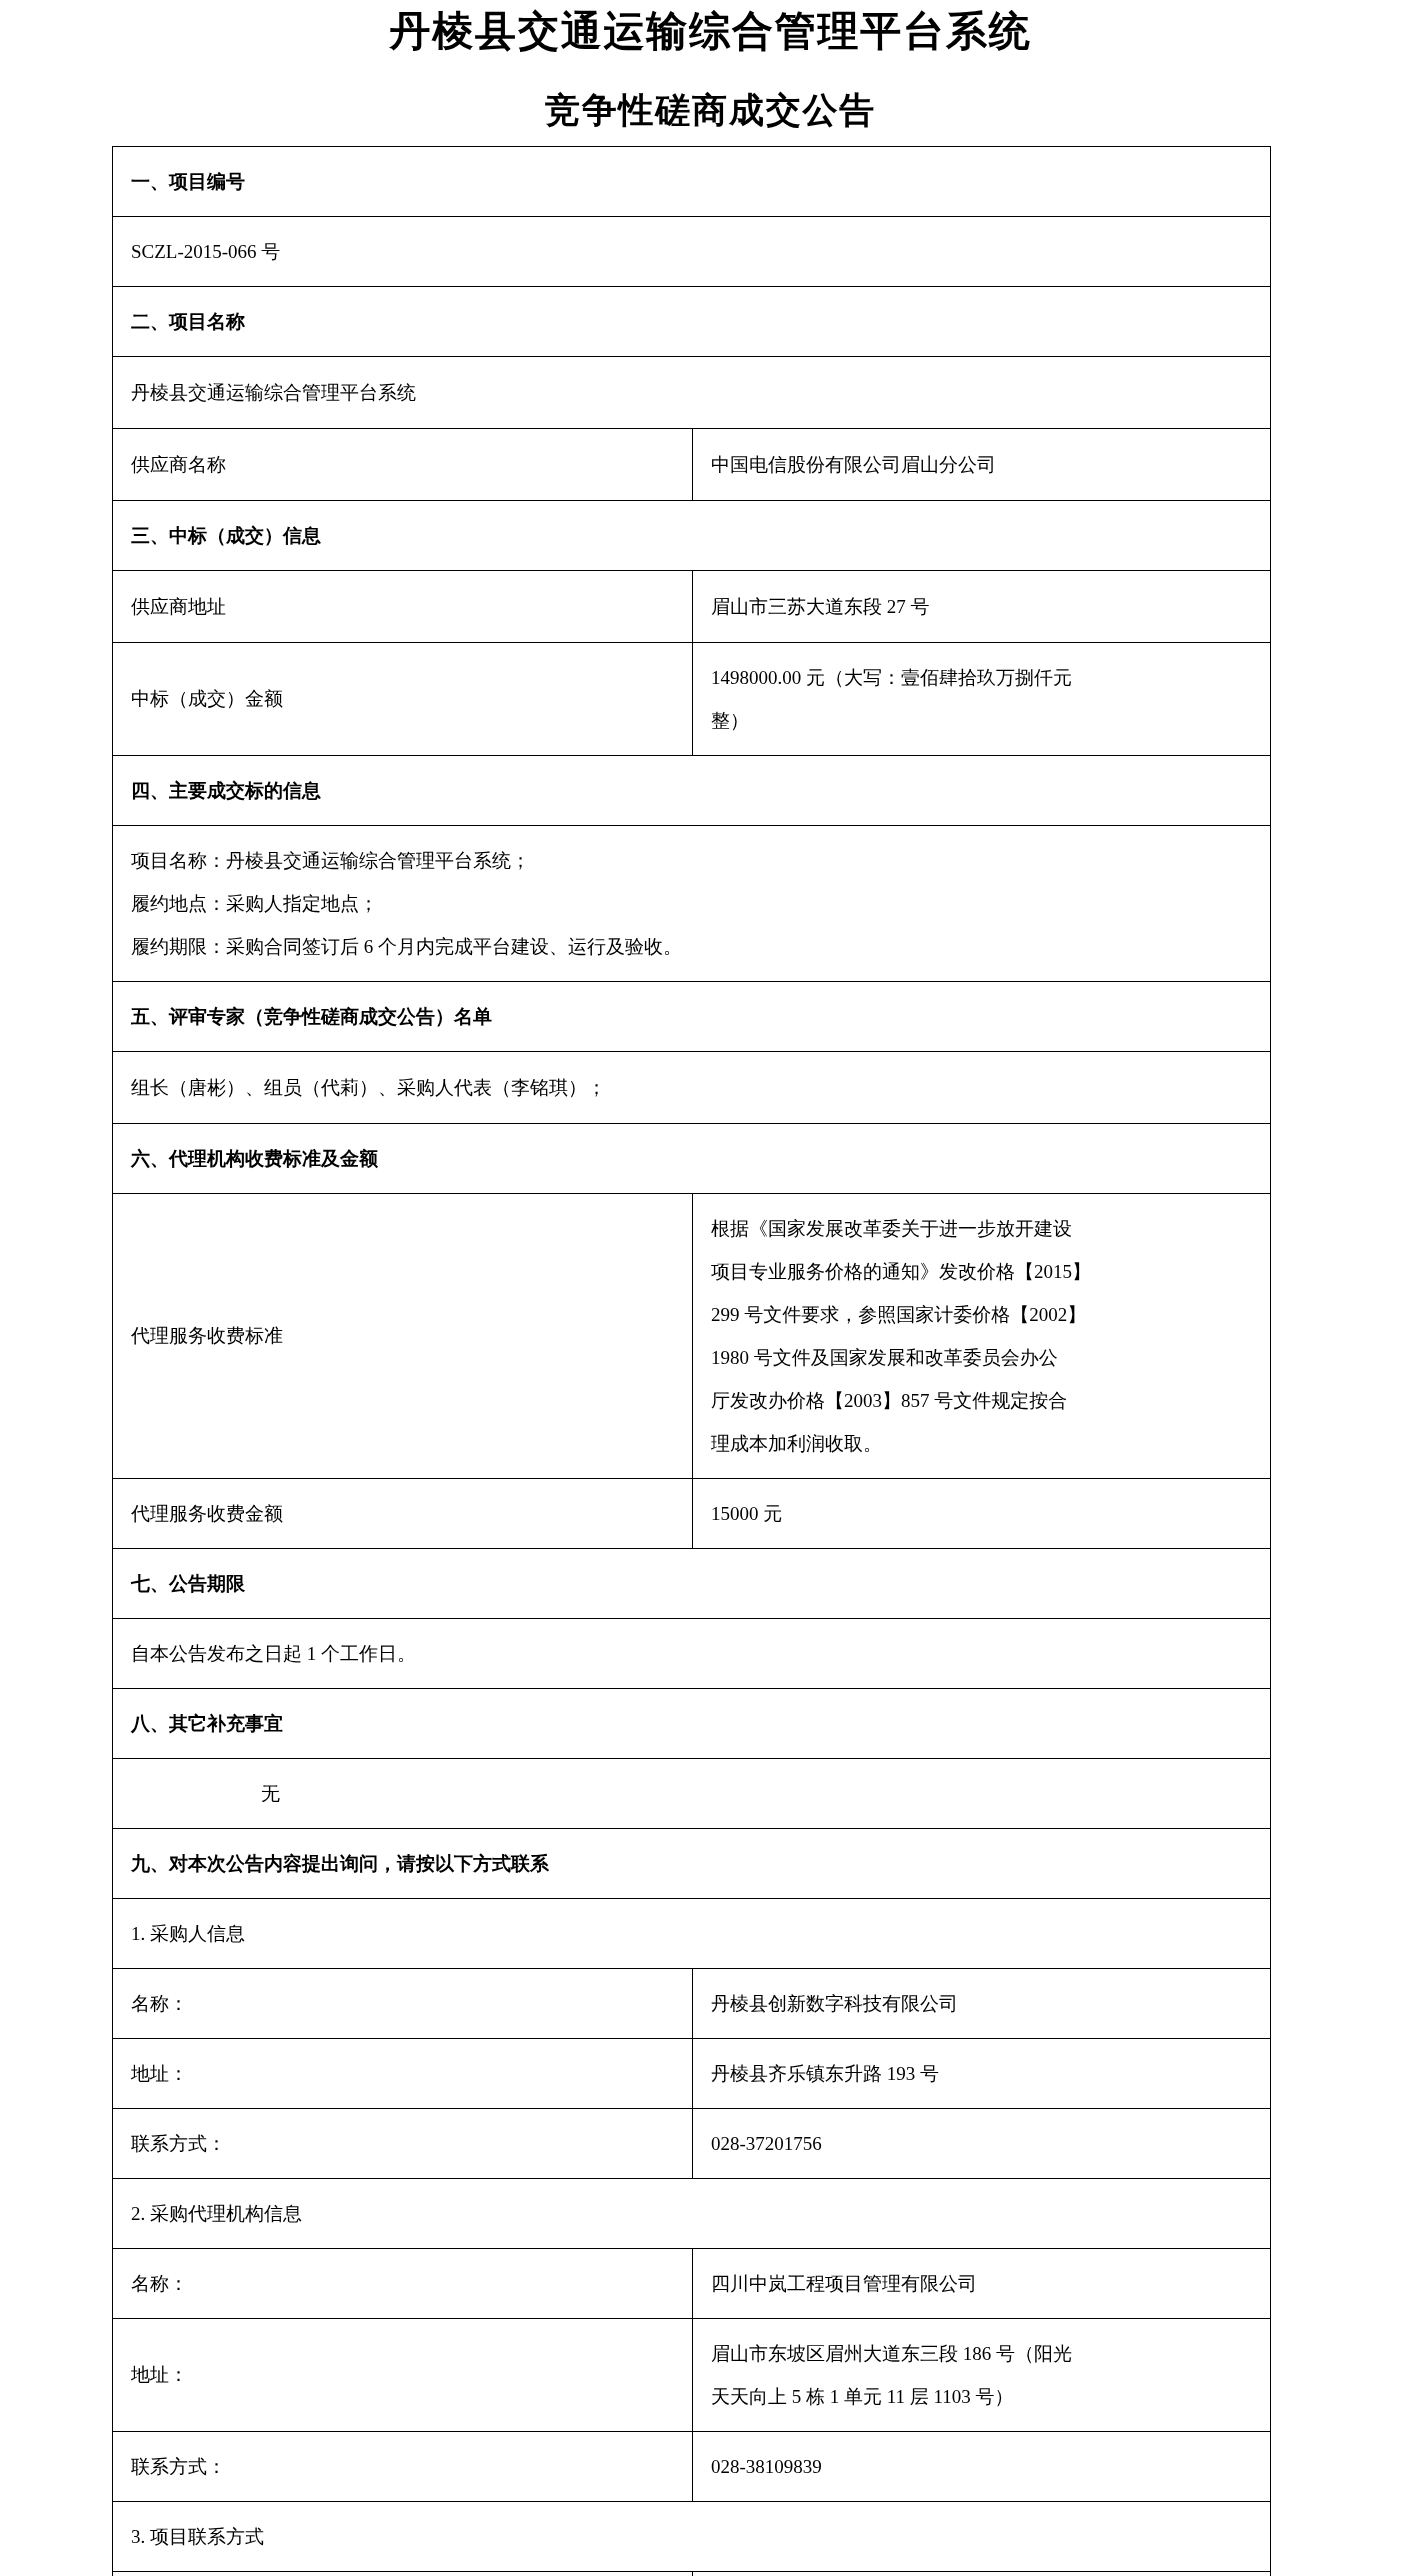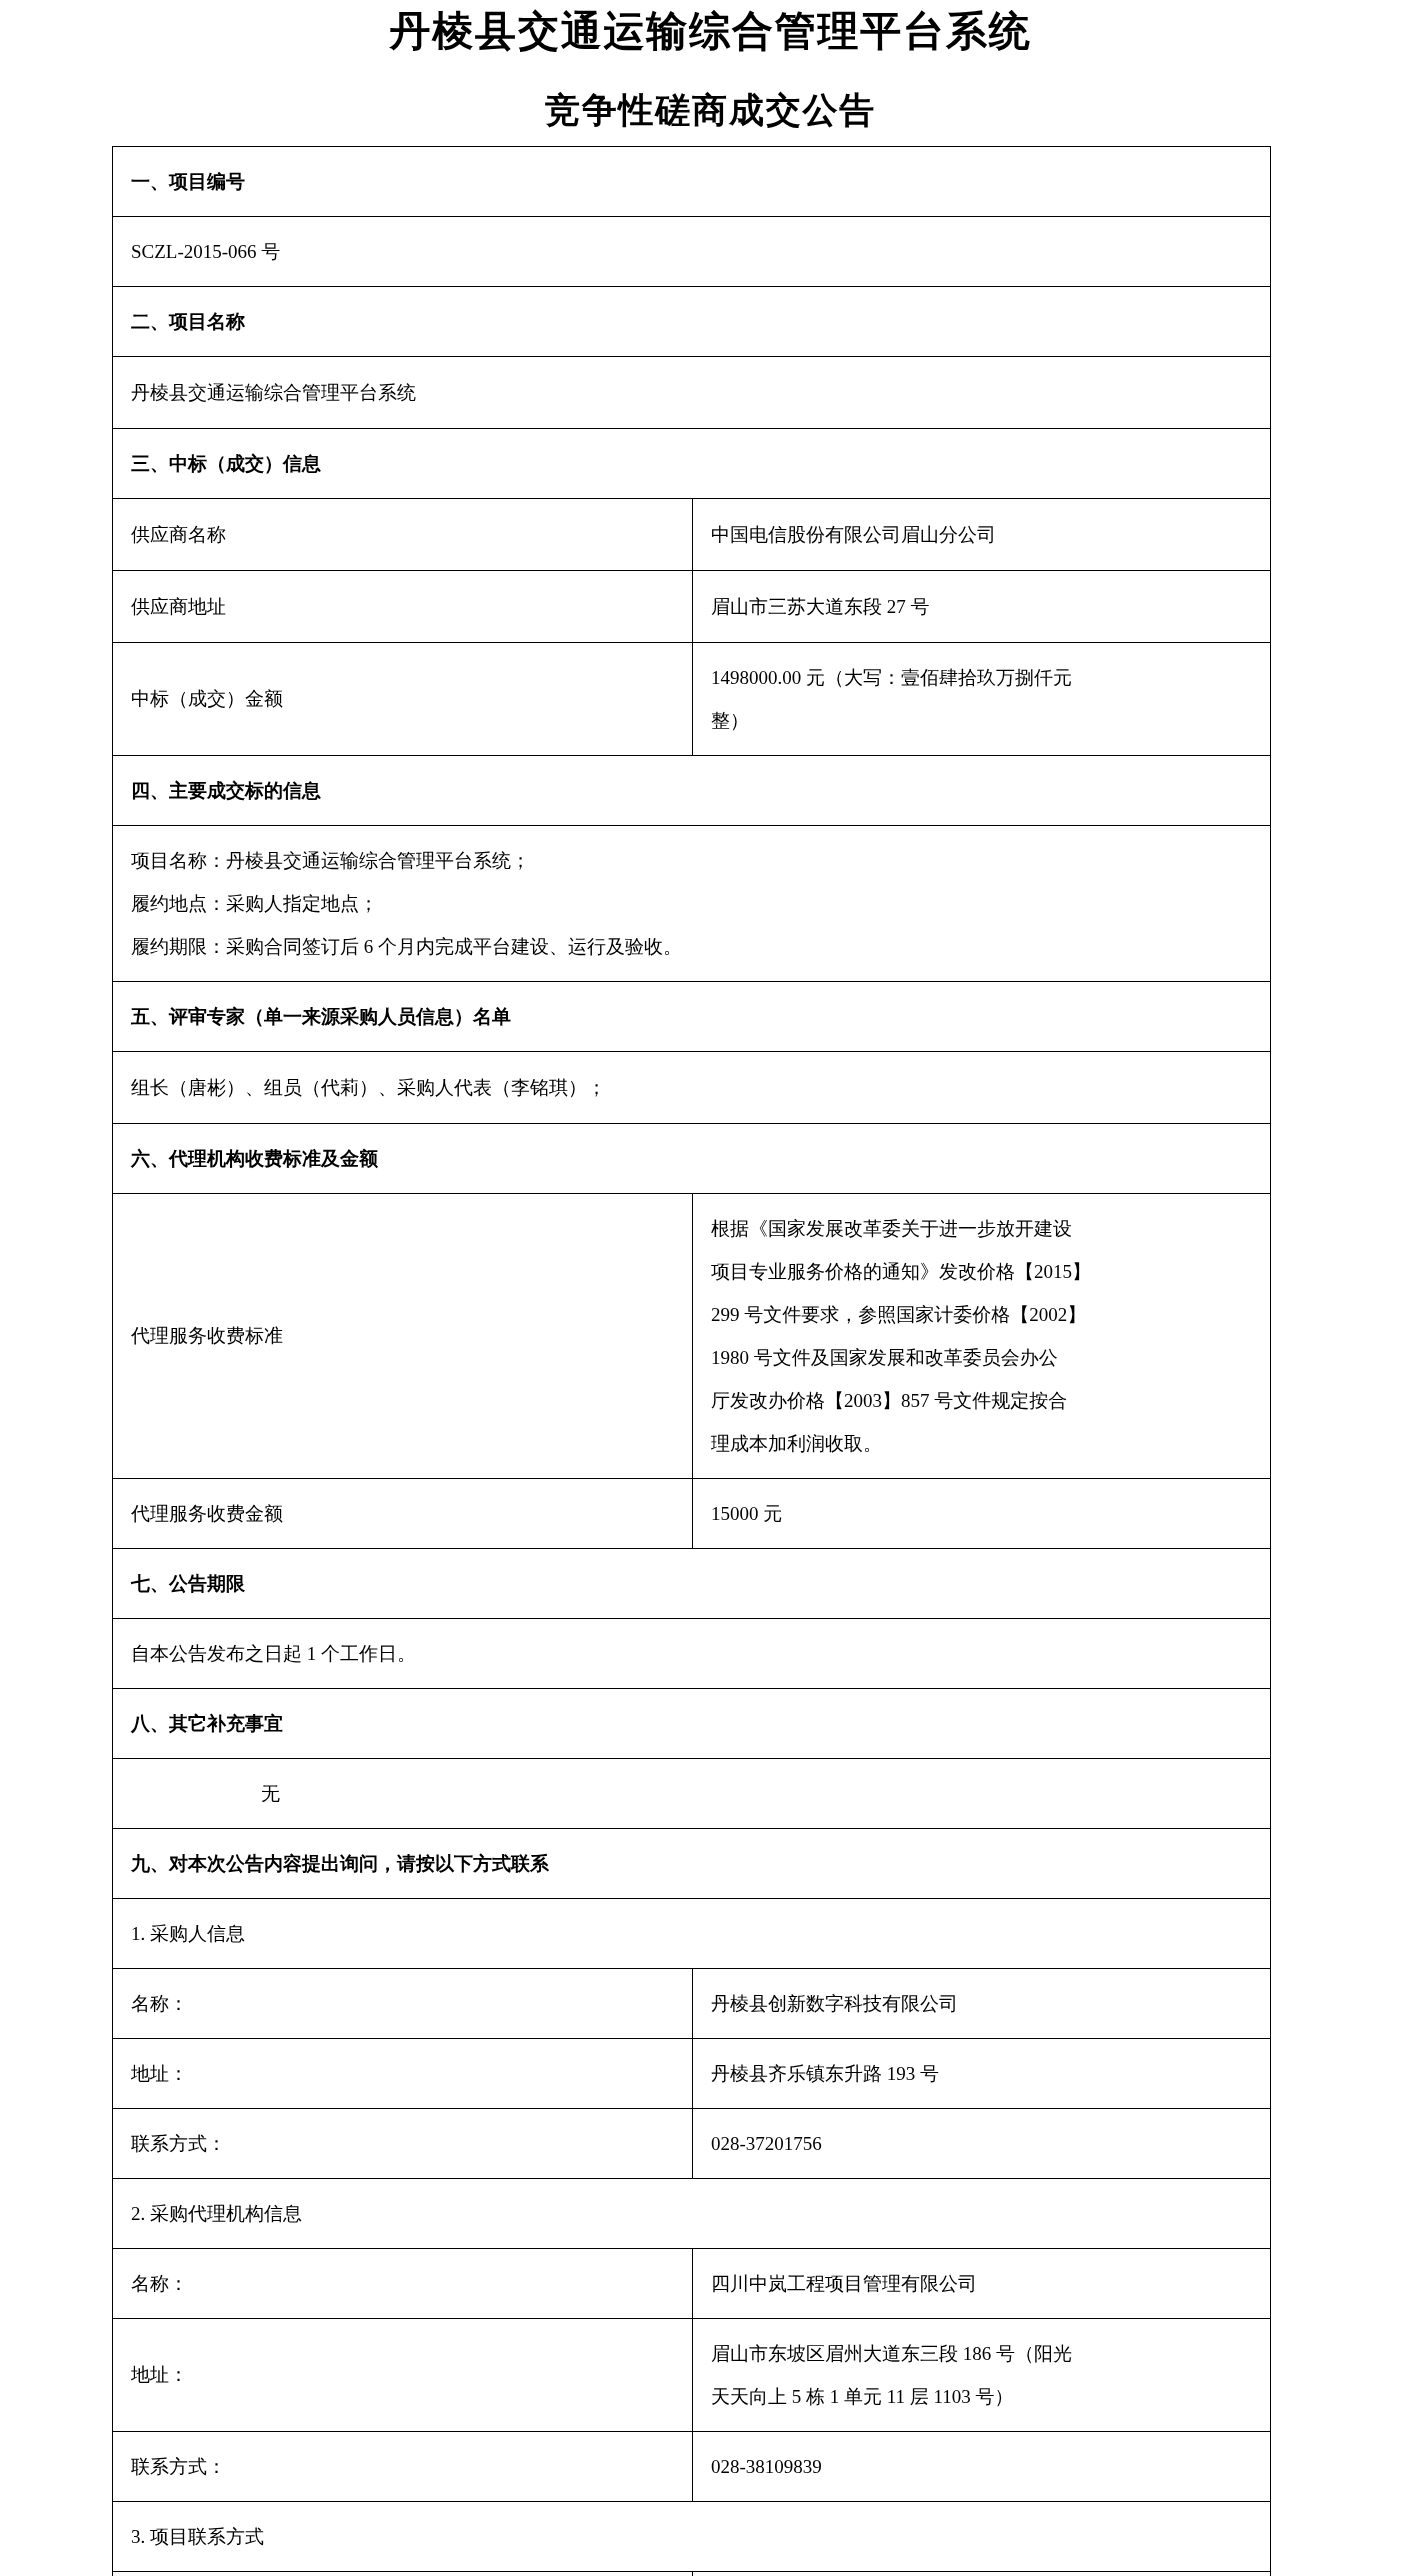--- a/index.html
+++ b/index.html
@@ -51,26 +51,26 @@
         <td colspan="2">SCZL-2015-066 号</td>
       </tr>
 
   <tr style="height:63px">
         <td colspan="2" class="hdr">二、项目名称</td>
       </tr>
   <tr style="height:72px">
         <td colspan="2">丹棱县交通运输综合管理平台系统</td>
       </tr>
 
-  <tr style="height:63px">
-        <td colspan="2" class="hdr">三、中标（成交）信息</td>
-      </tr>
   <tr style="height:72px">
         <td>供应商名称</td>
         <td>中国电信股份有限公司眉山分公司</td>
+      </tr>
+  <tr style="height:63px">
+        <td colspan="2" class="hdr">三、中标（成交）信息</td>
       </tr>
   <tr style="height:72px">
         <td>供应商地址</td>
         <td>眉山市三苏大道东段 27 号</td>
       </tr>
   <tr style="height:99px">
         <td>中标（成交）金额</td>
         <td>1498000.00 元（大写：壹佰肆拾玖万捌仟元
 整）</td>
       </tr>
@@ -78,21 +78,21 @@
   <tr style="height:66px">
         <td colspan="2" class="hdr">四、主要成交标的信息</td>
       </tr>
   <tr style="height:131px">
         <td colspan="2">项目名称：丹棱县交通运输综合管理平台系统；
 履约地点：采购人指定地点；
 履约期限：采购合同签订后 6 个月内完成平台建设、运行及验收。</td>
       </tr>
 
   <tr style="height:63px">
-        <td colspan="2" class="hdr">五、评审专家（单一来源采购人员信息）名单</td>
+        <td colspan="2" class="hdr">五、评审专家（竞争性磋商成交公告）名单</td>
       </tr>
   <tr style="height:72px">
         <td colspan="2">组长（唐彬）、组员（代莉）、采购人代表（李铭琪）；</td>
       </tr>
 
   <tr style="height:63px">
         <td colspan="2" class="hdr">六、代理机构收费标准及金额</td>
       </tr>
   <tr style="height:272px">
         <td>代理服务收费标准</td>

